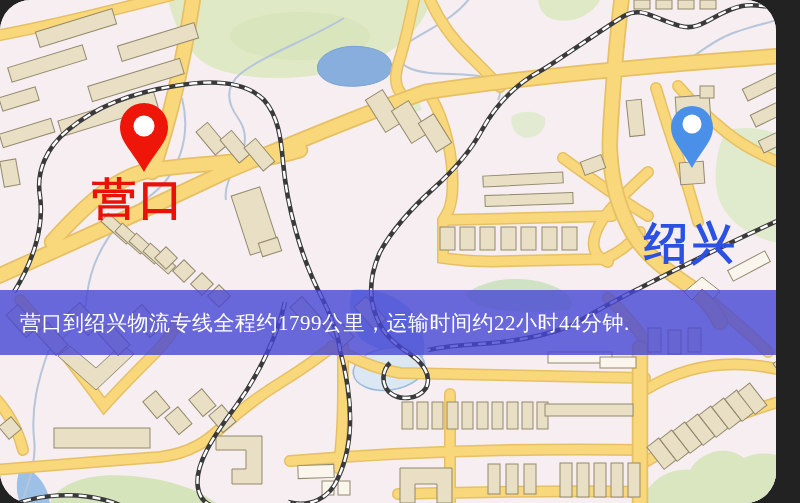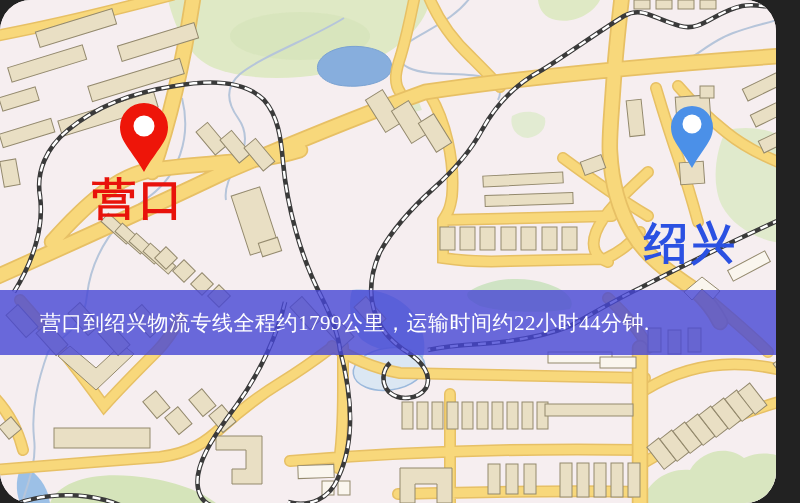--- a/index.html
+++ b/index.html
@@ -12,21 +12,21 @@
   .stage svg{position:absolute;left:0;top:0;display:block;}
   .map-label{
     position:absolute;font-weight:800;font-size:44px;line-height:1;
     letter-spacing:3px;white-space:nowrap;pointer-events:none;
   }
   .origin-label{left:92px;top:178px;color:#e8120b;}
   .dest-label{left:644px;top:178px;color:#2b51e2;margin-top:44px;}
   .banner{
     position:absolute;left:0;top:290px;width:100%;height:65px;
     background:rgba(70,70,212,0.80);
-    display:flex;align-items:center;box-sizing:border-box;padding:0 10px 0 40px;
+    display:flex;align-items:center;box-sizing:border-box;padding:0 10px 0 20px;
   }
   .banner span{
     color:#ffffff;font-size:21px;letter-spacing:0.5px;white-space:nowrap;
   }
 </style>
 </head>
 <body>
 
 <div class="stage">
 

